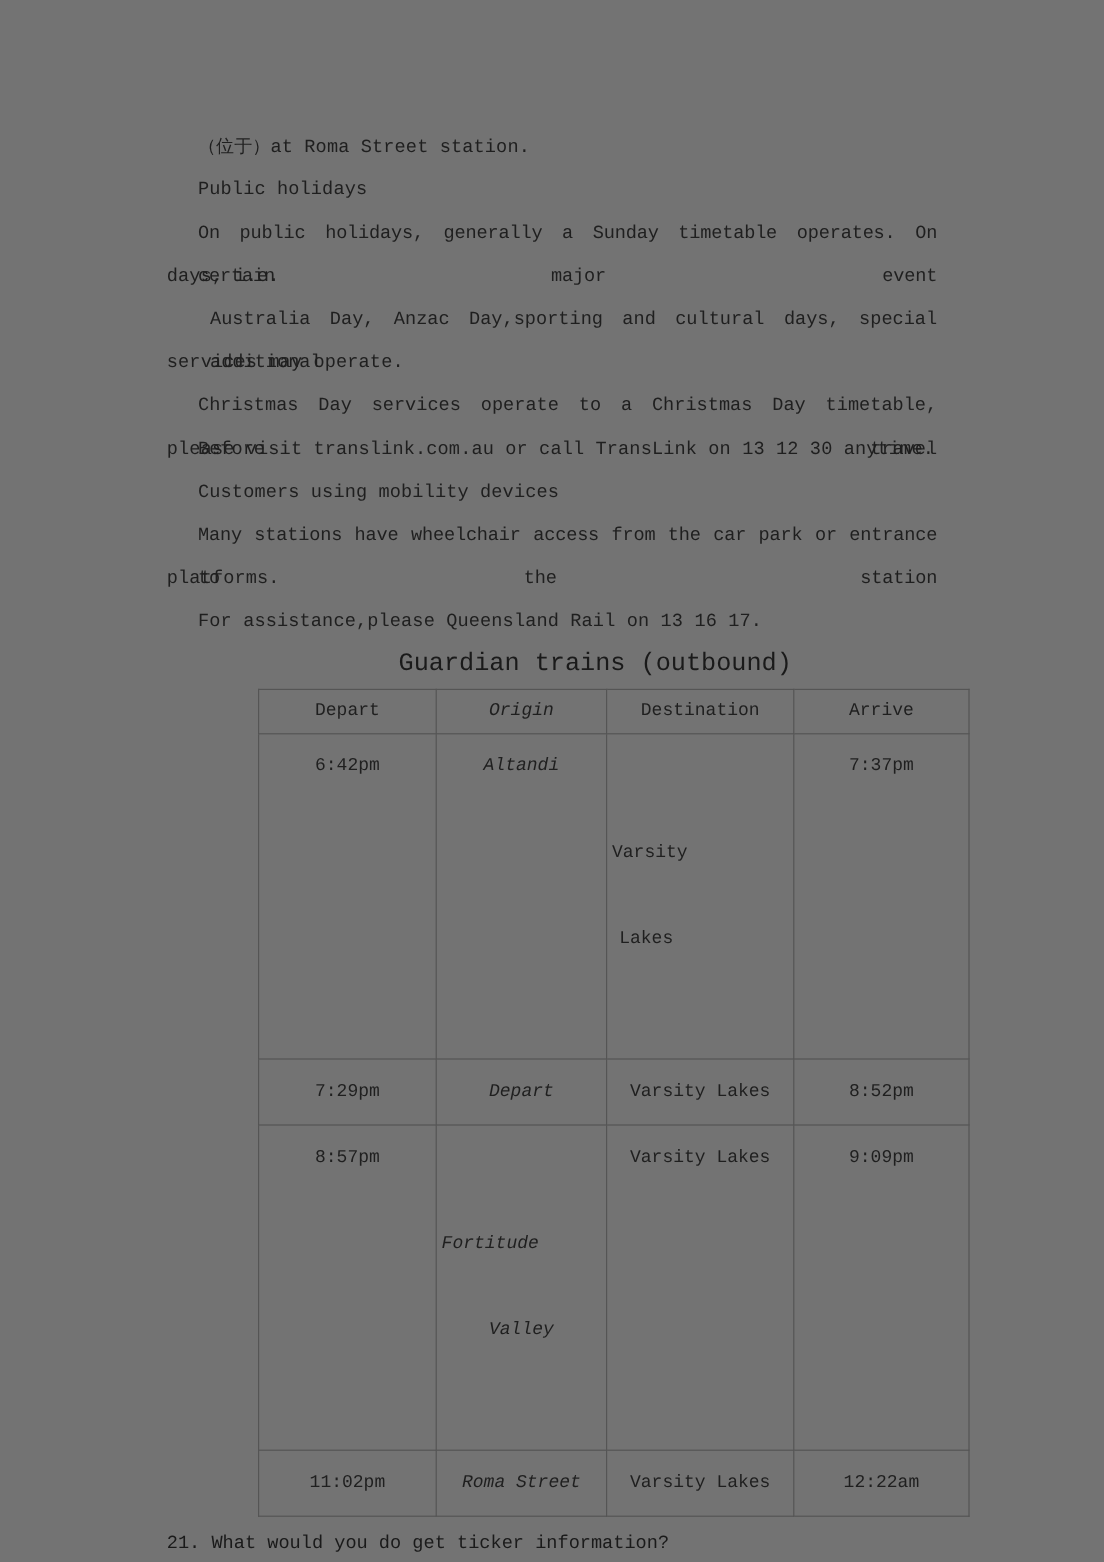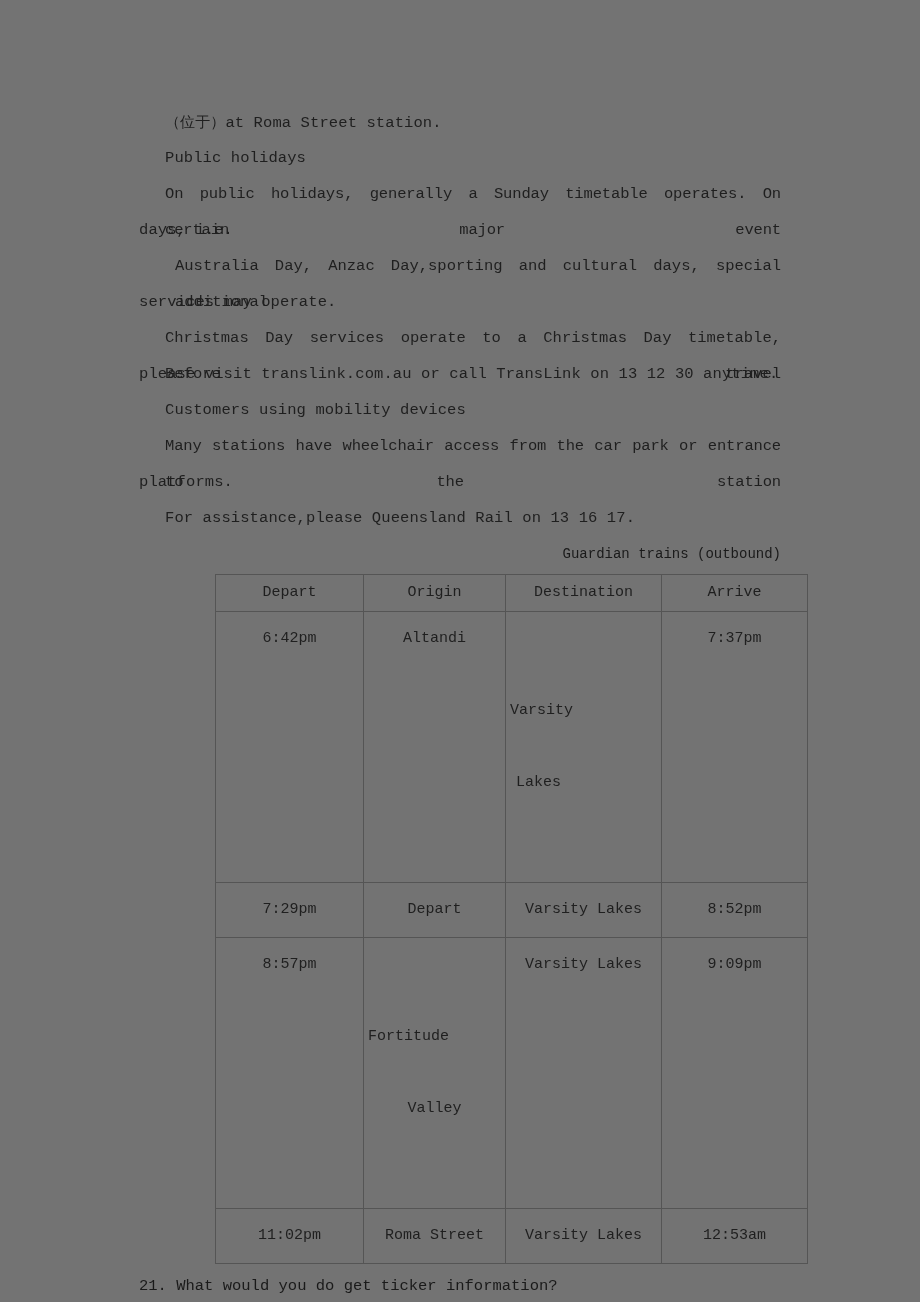--- a/index.html
+++ b/index.html
@@ -55,24 +55,24 @@
   }
 
   .cjk {
     font-family: "DejaVu Sans", "Liberation Sans", sans-serif;
     font-size: 15px;
   }
 
   
   .table-title {
     font-family: "Liberation Mono", "DejaVu Sans Mono", monospace;
-    font-size: 14px;
-    line-height: 36px;
-    height: 36px;
-    text-align: right;
+    font-size: 21px;
+    line-height: 36px;
+    height: 36px;
+    text-align: center;
     padding-left: 72px;
     white-space: pre;
   }
   .train-table {
     position: relative;
     left: 76px;
     width: 556px;
     border-collapse: collapse;
     table-layout: fixed;
     font-family: "Liberation Mono", "DejaVu Sans Mono", monospace;
@@ -88,21 +88,21 @@
     height: 36px;
     color: #1f1f1f;
     white-space: pre-line;
   }
   .train-table tr.header td {
     padding: 6px 4px 6px 4px;
     height: 24px;
     line-height: 24px;
   }
   .col-depart      { width: 139px; margin-top: 13px; }
-  .col-origin      { width: 133px; }
+  .col-origin      { width: 133px; font-style: italic; }
   .col-destination { width: 147px; }
   .col-arrive      { width: 137px; }
 
   
   .wrapcell { display: block; }
   .wrapcell .l1 { display: block; text-align: left; }
   .wrapcell .l2 { display: block; text-align: left; padding-left: 6px; }
   .wrapcell .l2.center { text-align: center; padding-left: 0; }
 
   
@@ -183,21 +183,21 @@
             </span>
           </td>
           <td class="col-destination">Varsity Lakes</td>
           <td class="col-arrive">9:09pm</td>
         </tr>
 
         <tr>
           <td class="col-depart">11:02pm</td>
           <td class="col-origin">Roma Street</td>
           <td class="col-destination">Varsity Lakes</td>
-          <td class="col-arrive">12:53am</td>
+          <td class="col-arrive">12:22am</td>
         </tr>
       </tbody>
     </table>
 
     <div class="spacer-4"></div>
 
     <div class="q-stem">21. What would you do get ticker information?</div>
 
   </div>
 </div>

